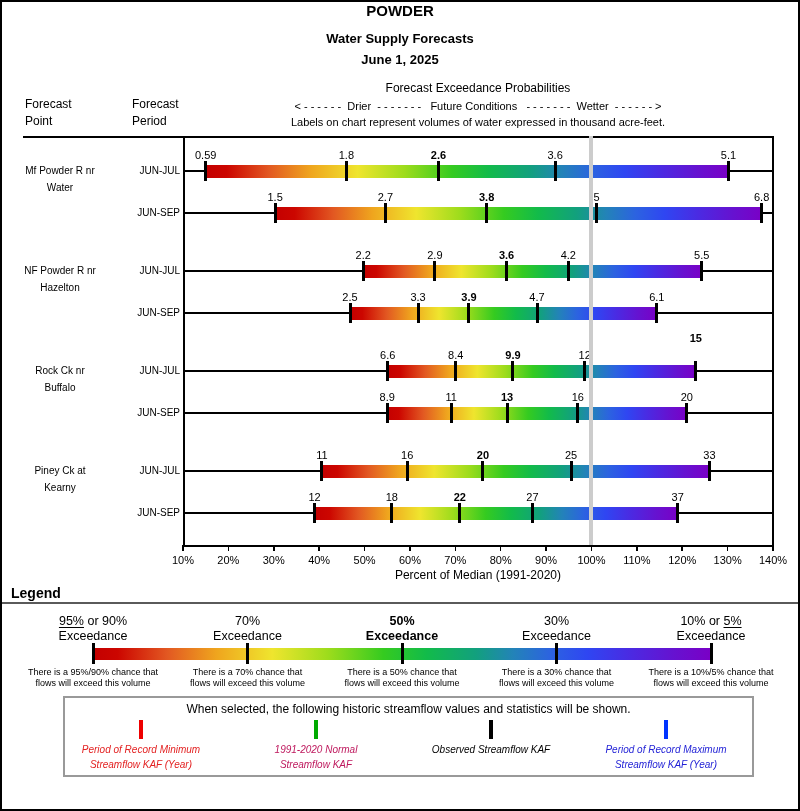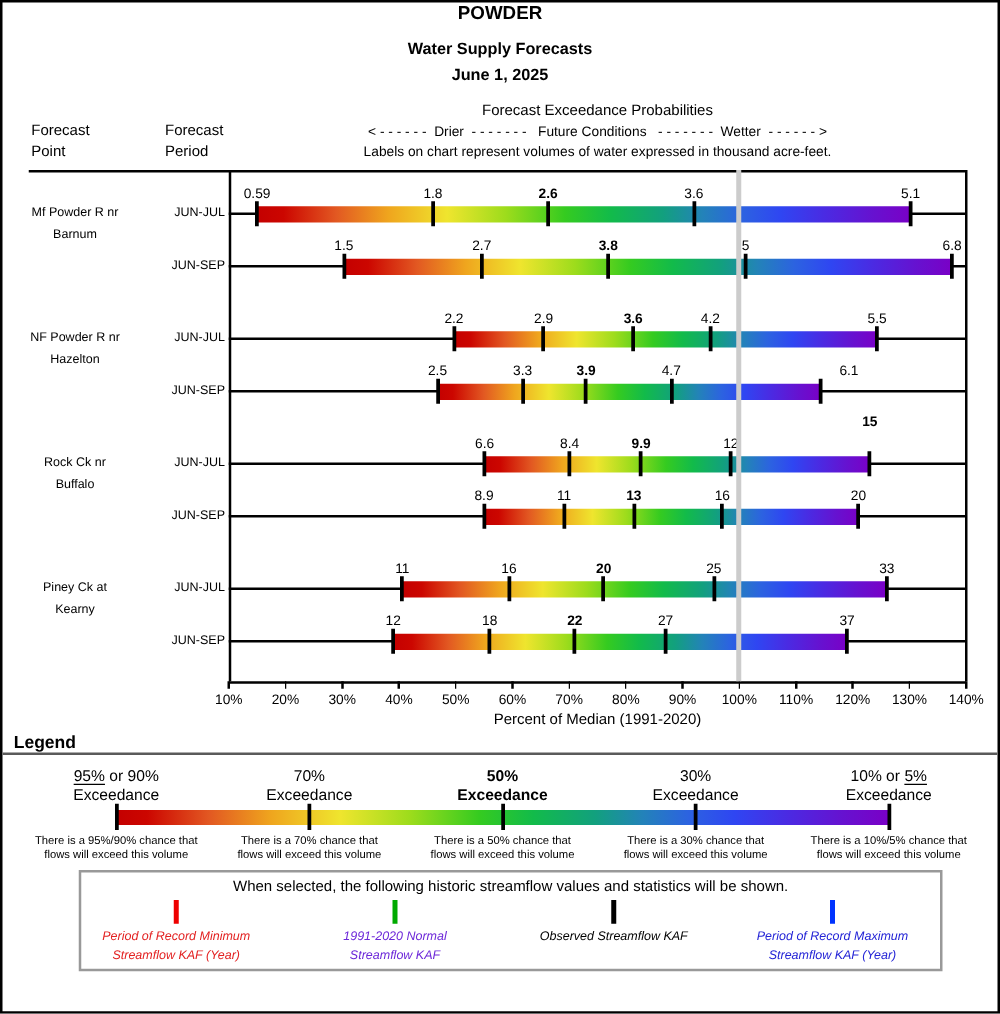--- a/index.html
+++ b/index.html
@@ -39,21 +39,21 @@
   <div class="abs ctr t-small pre" style="left:181px;width:590px;top:98px;">&lt; - - - - - -  Drier  - - - - - - -   Future Conditions   - - - - - - -  Wetter  - - - - - - &gt;</div>
   <div class="abs ctr t-small" style="left:181px;width:590px;top:114px;">Labels on chart represent volumes of water expressed in thousand acre-feet.</div>
 
   <div class="abs frame" style="left:21px;top:134px;width:750px;height:1.5px;"></div>
   <div class="abs frame" style="left:181px;top:134px;width:1.5px;height:409px;"></div>
   <div class="abs frame" style="left:770px;top:134px;width:1.5px;height:409px;"></div>
   <div class="abs frame" style="left:181px;top:543px;width:590px;height:1.5px;"></div>
 
   <div id="chart" class="abs" style="left:0;top:0;width:800px;height:811px;">
       <div class="rowlabel ctr" style="position: absolute; left: 10px; width: 96px; top: 163px;">Mf Powder R nr</div>
-      <div class="rowlabel ctr" style="position: absolute; left: 10px; width: 96px; top: 180px;">Barnum</div>
+      <div class="rowlabel ctr" style="position: absolute; left: 10px; width: 96px; top: 180px;">Water</div>
       <div class="rowlabel" style="position: absolute; left: 106px; width: 72px; top: 163px; text-align: right;">JUN-JUL</div>
       <div style="position: absolute; left: 181px; width: 590px; top: 168px; height: 1.5px; background: rgb(0, 0, 0);"></div>
       <div style="position: absolute; left: 203.692px; width: 522.831px; top: 162.5px; height: 13px; background: linear-gradient(90deg, rgb(196, 0, 0) 0%, rgb(204, 6, 0) 4%, rgb(226, 88, 34) 12%, rgb(239, 165, 30) 20%, rgb(239, 229, 46) 29%, rgb(157, 220, 28) 38%, rgb(53, 203, 32) 47%, rgb(18, 187, 74) 54%, rgb(18, 160, 126) 62%, rgb(35, 131, 184) 68%, rgb(44, 99, 224) 74%, rgb(47, 70, 242) 80%, rgb(75, 42, 226) 87%, rgb(102, 18, 208) 94%, rgb(122, 0, 198) 100%); z-index: 2;"></div>
       <div style="position: absolute; left: 202.192px; width: 3px; top: 159px; height: 20px; background: rgb(0, 0, 0); z-index: 4;"></div>
       <div class="barlabel" style="position: absolute; left: 173.692px; width: 60px; top: 147px; font-weight: normal;">0.59</div>
       <div style="position: absolute; left: 342.885px; width: 3px; top: 159px; height: 20px; background: rgb(0, 0, 0); z-index: 4;"></div>
       <div class="barlabel" style="position: absolute; left: 314.385px; width: 60px; top: 147px; font-weight: normal;">1.8</div>
       <div style="position: absolute; left: 435.015px; width: 3px; top: 159px; height: 20px; background: rgb(0, 0, 0); z-index: 4;"></div>
       <div class="barlabel" style="position: absolute; left: 406.515px; width: 60px; top: 147px; font-weight: bold;">2.6</div>
       <div style="position: absolute; left: 551.654px; width: 3px; top: 159px; height: 20px; background: rgb(0, 0, 0); z-index: 4;"></div>
@@ -93,21 +93,21 @@
       <div style="position: absolute; left: 348.015px; width: 306.8px; top: 304.5px; height: 13px; background: linear-gradient(90deg, rgb(196, 0, 0) 0%, rgb(204, 6, 0) 4%, rgb(226, 88, 34) 12%, rgb(239, 165, 30) 20%, rgb(239, 229, 46) 29%, rgb(157, 220, 28) 38%, rgb(53, 203, 32) 47%, rgb(18, 187, 74) 54%, rgb(18, 160, 126) 62%, rgb(35, 131, 184) 68%, rgb(44, 99, 224) 74%, rgb(47, 70, 242) 80%, rgb(75, 42, 226) 87%, rgb(102, 18, 208) 94%, rgb(122, 0, 198) 100%); z-index: 2;"></div>
       <div style="position: absolute; left: 346.515px; width: 3px; top: 301px; height: 20px; background: rgb(0, 0, 0); z-index: 4;"></div>
       <div class="barlabel" style="position: absolute; left: 318.015px; width: 60px; top: 289px; font-weight: normal;">2.5</div>
       <div style="position: absolute; left: 414.592px; width: 3px; top: 301px; height: 20px; background: rgb(0, 0, 0); z-index: 4;"></div>
       <div class="barlabel" style="position: absolute; left: 386.092px; width: 60px; top: 289px; font-weight: normal;">3.3</div>
       <div style="position: absolute; left: 465.423px; width: 3px; top: 301px; height: 20px; background: rgb(0, 0, 0); z-index: 4;"></div>
       <div class="barlabel" style="position: absolute; left: 436.923px; width: 60px; top: 289px; font-weight: bold;">3.9</div>
       <div style="position: absolute; left: 533.5px; width: 3px; top: 301px; height: 20px; background: rgb(0, 0, 0); z-index: 4;"></div>
       <div class="barlabel" style="position: absolute; left: 505px; width: 60px; top: 289px; font-weight: normal;">4.7</div>
       <div style="position: absolute; left: 653.315px; width: 3px; top: 301px; height: 20px; background: rgb(0, 0, 0); z-index: 4;"></div>
-      <div class="barlabel" style="position: absolute; left: 624.815px; width: 60px; top: 289px; font-weight: normal; text-align: right;">6.1</div>
+      <div class="barlabel" style="position: absolute; left: 624.815px; width: 60px; top: 289px; font-weight: normal;">6.1</div>
       <div class="rowlabel ctr" style="position: absolute; left: 10px; width: 96px; top: 363px;">Rock Ck nr</div>
       <div class="rowlabel ctr" style="position: absolute; left: 10px; width: 96px; top: 380px;">Buffalo</div>
       <div class="rowlabel" style="position: absolute; left: 106px; width: 72px; top: 363px; text-align: right;">JUN-JUL</div>
       <div style="position: absolute; left: 181px; width: 590px; top: 368px; height: 1.5px; background: rgb(0, 0, 0);"></div>
       <div style="position: absolute; left: 385.685px; width: 308.162px; top: 362.5px; height: 13px; background: linear-gradient(90deg, rgb(196, 0, 0) 0%, rgb(204, 6, 0) 4%, rgb(226, 88, 34) 12%, rgb(239, 165, 30) 20%, rgb(239, 229, 46) 29%, rgb(157, 220, 28) 38%, rgb(53, 203, 32) 47%, rgb(18, 187, 74) 54%, rgb(18, 160, 126) 62%, rgb(35, 131, 184) 68%, rgb(44, 99, 224) 74%, rgb(47, 70, 242) 80%, rgb(75, 42, 226) 87%, rgb(102, 18, 208) 94%, rgb(122, 0, 198) 100%); z-index: 2;"></div>
       <div style="position: absolute; left: 384.185px; width: 3px; top: 359px; height: 20px; background: rgb(0, 0, 0); z-index: 4;"></div>
       <div class="barlabel" style="position: absolute; left: 355.685px; width: 60px; top: 347px; font-weight: normal;">6.6</div>
       <div style="position: absolute; left: 452.262px; width: 3px; top: 359px; height: 20px; background: rgb(0, 0, 0); z-index: 4;"></div>
       <div class="barlabel" style="position: absolute; left: 423.762px; width: 60px; top: 347px; font-weight: normal;">8.4</div>
       <div style="position: absolute; left: 509.446px; width: 3px; top: 359px; height: 20px; background: rgb(0, 0, 0); z-index: 4;"></div>
@@ -215,20 +215,20 @@
       <div style="position: absolute; left: 707.5px; width: 3px; top: 641px; height: 21px; background: rgb(0, 0, 0);"></div>
       <div class="leg-desc" style="position: absolute; left: 624px; width: 170px; top: 665px;">There is a 10%/5% chance that<br>flows will exceed this volume</div>
     </div>
 
   <div class="abs" style="left:61px;top:694px;width:691px;height:81px;border:2px solid #999;box-sizing:border-box;"></div>
   <div class="abs ctr t-head" style="left:61px;width:691px;top:700px;">When selected, the following historic streamflow values and statistics will be shown.</div>
   <div id="histitems" class="abs" style="left:0;top:0;width:800px;height:811px;">
       <div style="position: absolute; left: 137px; width: 4px; top: 718px; height: 19px; background: rgb(238, 0, 0);"></div>
       <div class="box-item" style="position: absolute; left: 49px; width: 180px; top: 740px; color: rgb(227, 34, 34);">Period of Record Minimum<br>Streamflow KAF (Year)</div>
       <div style="position: absolute; left: 312px; width: 4px; top: 718px; height: 19px; background: rgb(0, 170, 0);"></div>
-      <div class="box-item" style="position: absolute; left: 224px; width: 180px; top: 740px; color: #6d28d9;">1991-2020 Normal<br>Streamflow KAF</div>
+      <div class="box-item" style="position: absolute; left: 224px; width: 180px; top: 740px; color: #be185d;">1991-2020 Normal<br>Streamflow KAF</div>
       <div style="position: absolute; left: 487px; width: 4px; top: 718px; height: 19px; background: rgb(0, 0, 0);"></div>
       <div class="box-item" style="position: absolute; left: 399px; width: 180px; top: 740px; color: rgb(0, 0, 0);">Observed Streamflow KAF</div>
       <div style="position: absolute; left: 662px; width: 4px; top: 718px; height: 19px; background: rgb(0, 51, 255);"></div>
       <div class="box-item" style="position: absolute; left: 574px; width: 180px; top: 740px; color: rgb(35, 35, 214);">Period of Record Maximum<br>Streamflow KAF (Year)</div>
     </div>
 
 </div>
 
 </body></html>

